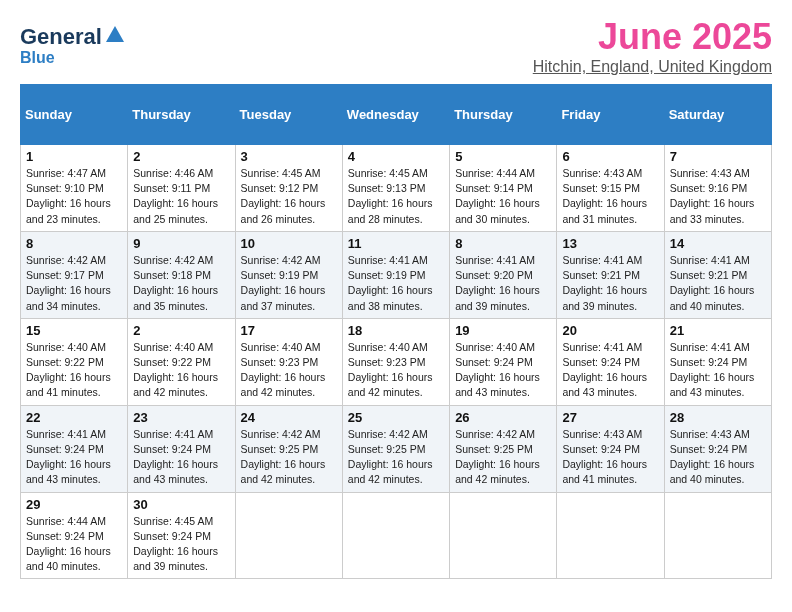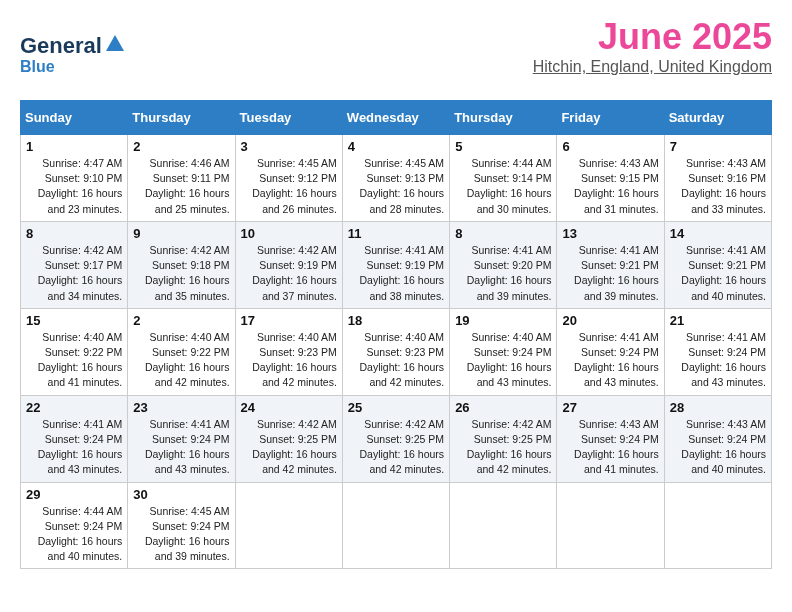--- a/index.html
+++ b/index.html
@@ -6,22 +6,22 @@
     body {
       font-family: Arial, sans-serif;
       background: #fff;
       width: 792px;
       min-height: 612px;
       padding: 16px 20px;
     }
     .header-area {
       display: flex;
       justify-content: space-between;
-      align-items: flex-end;
-      margin-bottom: 24px;
+      align-items: center;
+      margin-bottom: 8px;
       gap: 44px;
     }
     .logo {
       display: flex;
       flex-direction: column;
       align-items: flex-start;
     }
     .logo-text {
       font-size: 22px;
       font-weight: bold;
@@ -42,21 +42,21 @@
       text-decoration: underline;
     }
     .calendar {
       width: 100%;
       border-collapse: collapse;
       font-size: 11px;
     }
     .calendar thead tr th {
       background: #2d7ec4;
       color: #fff;
-      padding: 9px 4px;
+      padding: 22px 4px;
       text-align: left;
       font-size: 13px;
       font-weight: bold;
       border: 1px solid #2d7ec4;
     }
     .calendar tbody tr td {
       vertical-align: top;
       border: 1px solid #ccc;
       padding: 4px 5px;
       width: 14.28%;
@@ -70,21 +70,20 @@
       font-weight: bold;
       font-size: 13px;
       display: block;
       margin-bottom: 2px;
       color: #111;
     }
     .day-info {
       color: #222;
       font-size: 10.5px;
       line-height: 1.45;
-      text-align: right;
     }
     .empty-cell {
       background: #fff !important;
       border: 1px solid #ccc;
     }
   </style>
 </head>
 <body>
 
 <div class="header-area">

